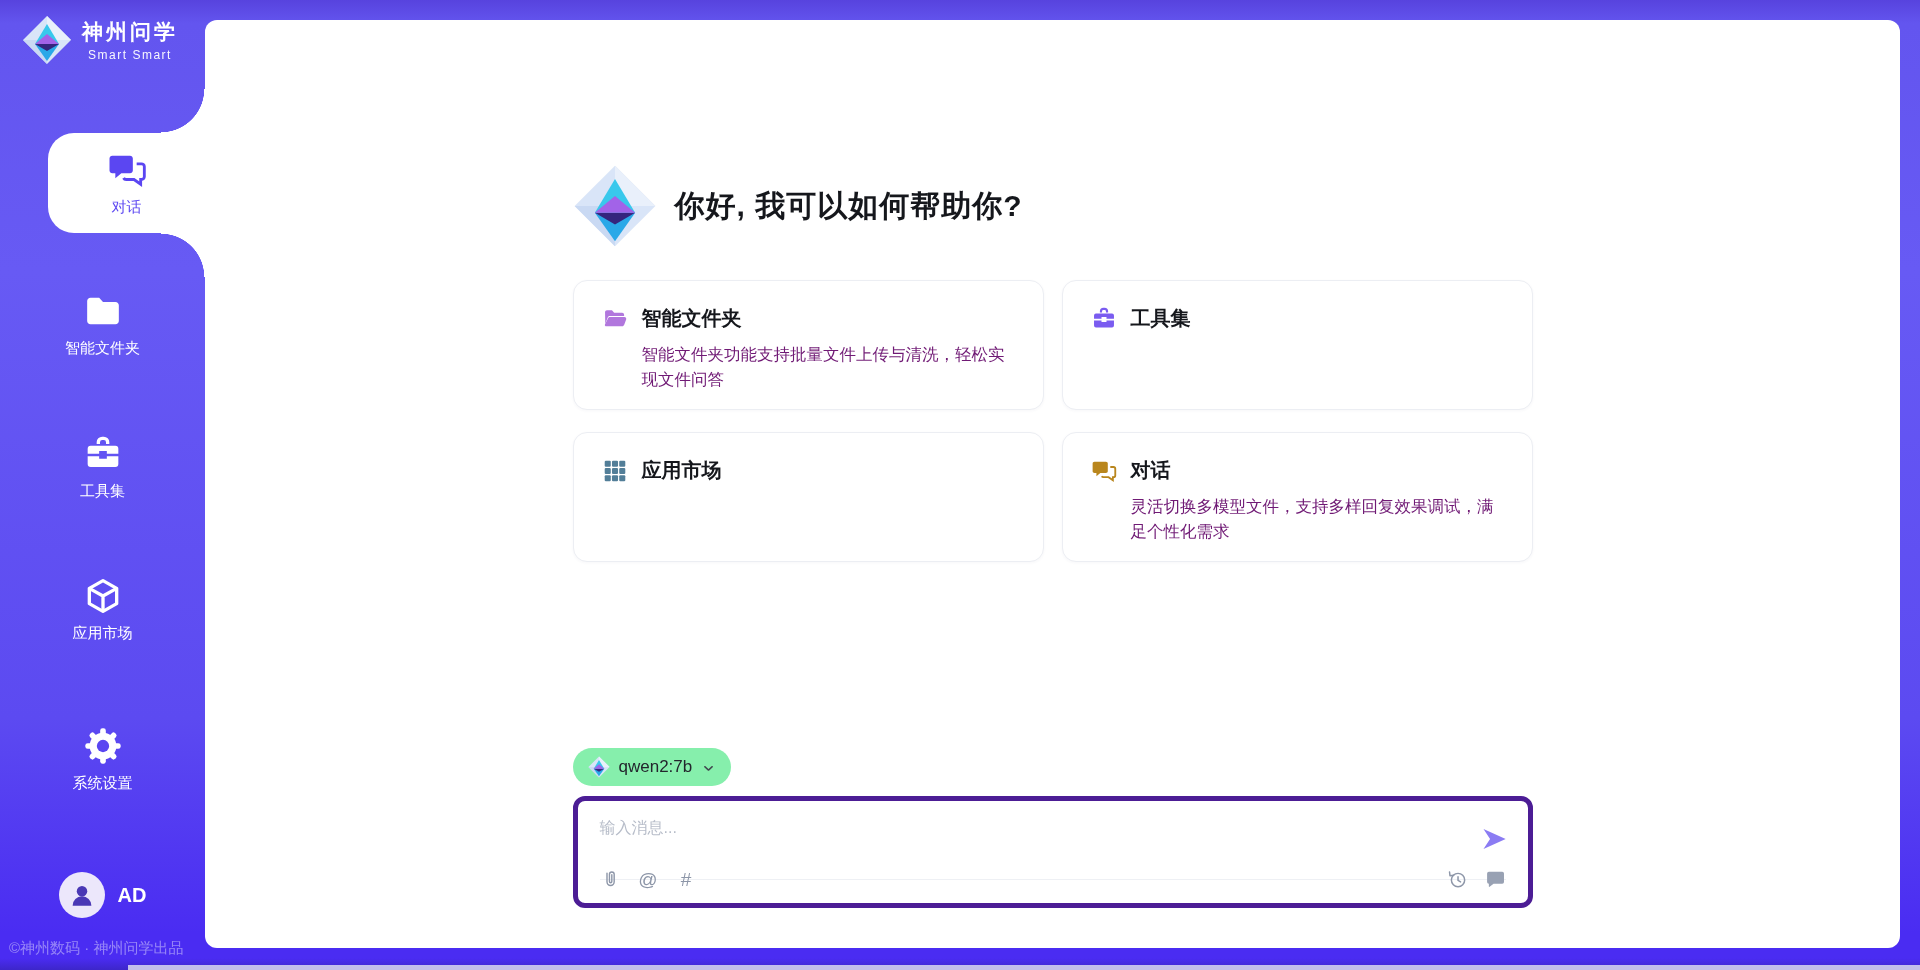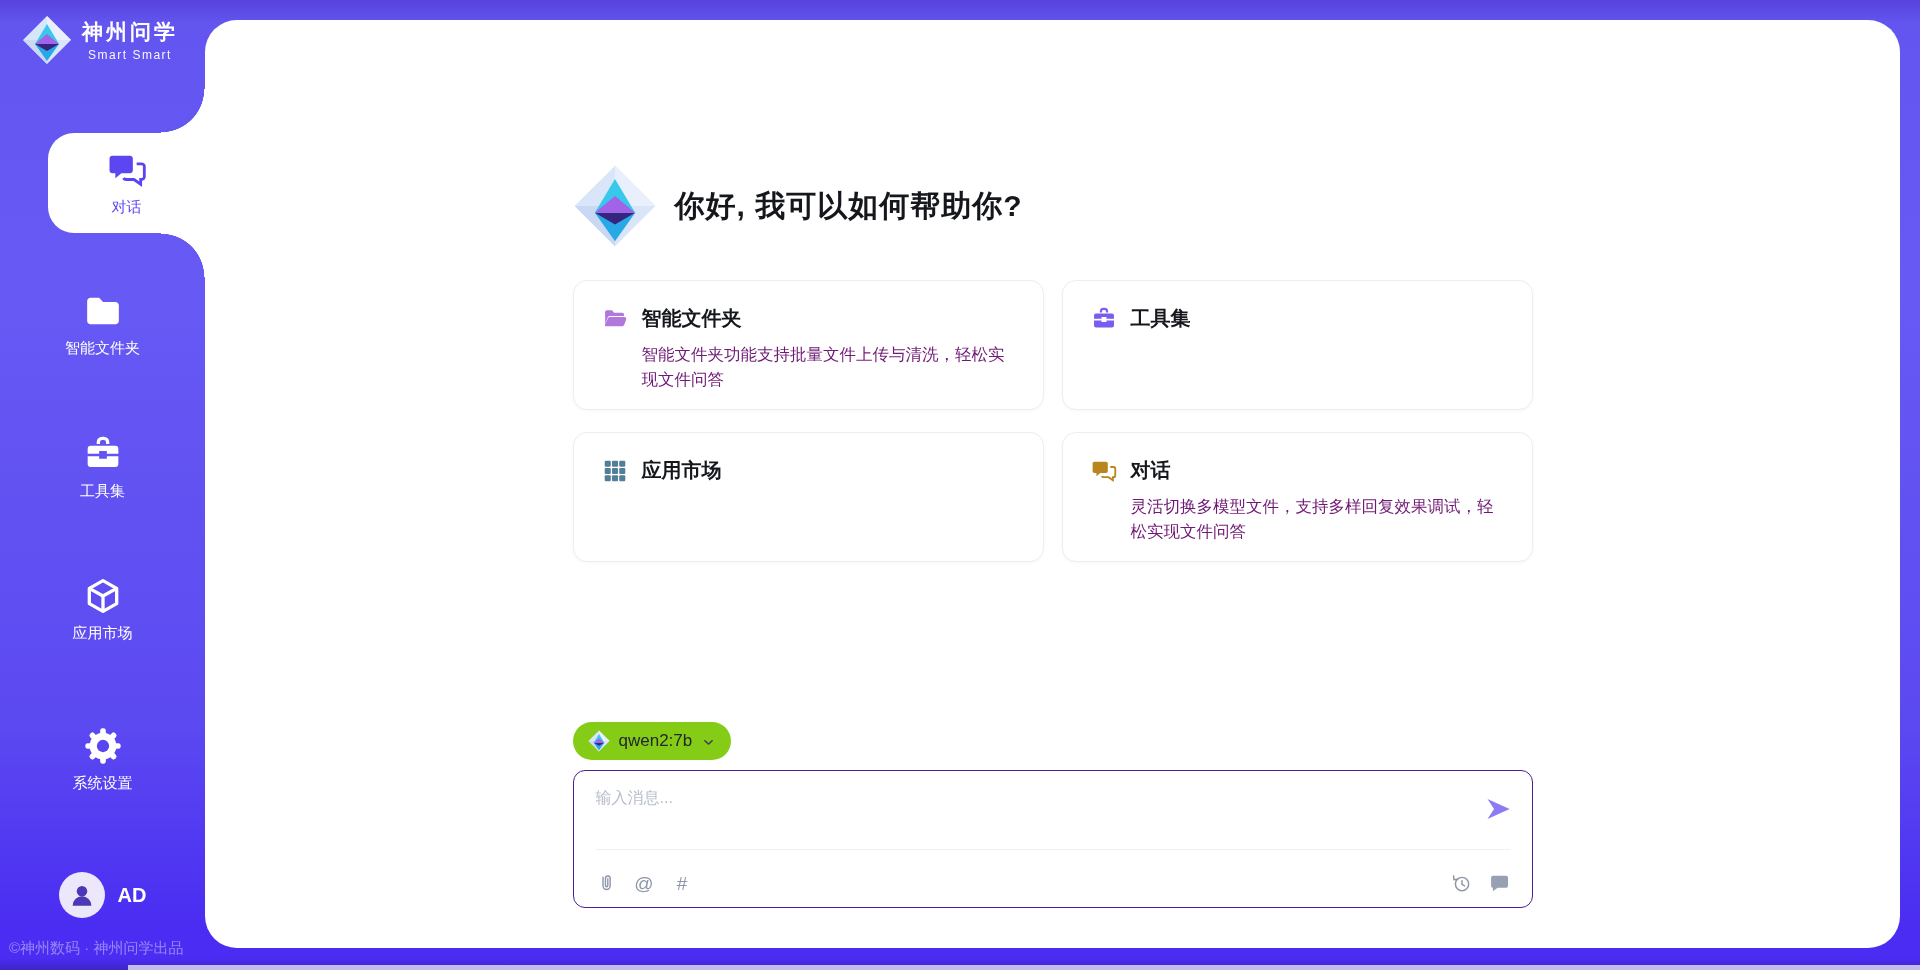--- a/index.html
+++ b/index.html
@@ -6,21 +6,21 @@
   html,body { width:1920px; height:970px; overflow:hidden; }
   body {
     font-family:"Liberation Sans","DejaVu Sans",sans-serif;
     background:linear-gradient(180deg,#5743de 0%,#6355ef 2.4%,#675af4 28%,#5c4af1 74%,#4a2cf2 96.2%,#4a2cf2 98.8%,#3d26c9 100%);
     position:relative;
   }
 
   
   .main-panel {
     position:absolute; left:205px; top:20px; right:20px; bottom:22px;
-    background:#ffffff; border-radius:32px;
+    background:#ffffff; border-radius:12px;
   }
   .content {
     width:960px; height:100%; margin:0 auto;
     display:flex; flex-direction:column;
     padding-top:140px; padding-bottom:40px;
   }
   .greeting { display:flex; align-items:center; gap:18px; margin-bottom:28px; }
   .greeting .logo-diamond { width:84px; height:92px; flex:0 0 auto; }
   .greeting h1 { font-size:30px; font-weight:700; color:#15171c; letter-spacing:1px; }
 
@@ -32,30 +32,30 @@
   }
   .card-head { display:flex; align-items:center; gap:14px; }
   .card-head svg { width:26px; height:26px; flex:0 0 auto; }
   .card-title { font-size:20px; font-weight:700; color:#15171c; }
   .card-desc { margin-top:10px; margin-left:40px; font-size:16.5px; color:#701a75; line-height:1.5; }
 
   .spacer { flex:1; }
 
   .model-pill {
     align-self:flex-start; display:flex; align-items:center; gap:9px;
-    background:#84cc16; border-radius:19px; height:38px; padding:0 15px;
+    background:#86efac; border-radius:19px; height:38px; padding:0 15px;
     margin-bottom:10px; cursor:pointer;
   }
   .model-pill .logo-diamond { width:22px; height:24px; }
   .model-name { font-size:17px; color:#23262d; }
   .model-pill .chevron { width:15px; height:15px; color:#41464e; margin-top:2px; }
 
   .composer {
-    position:relative; border:1px solid #4c1d95; border-radius:12px;
-    height:138px; background:#fff;
+    position:relative; border:5px solid #4c1d95; border-radius:12px;
+    height:112px; background:#fff;
   }
   .composer textarea {
     position:absolute; left:0; top:0; width:calc(100% - 90px); height:72px;
     border:none; outline:none; resize:none; background:transparent;
     padding:17px 0 0 22px; font-size:16px; color:#333;
     font-family:"Liberation Sans","DejaVu Sans",sans-serif;
   }
   .composer textarea::placeholder { color:#b7bdc9; }
   .send-btn { position:absolute; right:20px; top:24px; width:28px; height:28px; cursor:pointer; border:none; background:none; }
   .send-btn svg { width:28px; height:28px; }
@@ -287,21 +287,21 @@
         </div>
       </div>
 
       <div class="card">
         <div class="card-head">
           <svg viewBox="0 0 24 24" style="color: rgb(185, 134, 29);">
               <use href="#ic-chat"></use>
             </svg>
           <div class="card-title">对话</div>
         </div>
-        <div class="card-desc">灵活切换多模型文件，支持多样回复效果调试，轻松实现文件问答</div>
+        <div class="card-desc">灵活切换多模型文件，支持多样回复效果调试，满足个性化需求</div>
       </div>
 
     </div>
 
     <div class="spacer"></div>
 
     <div class="model-pill">
       <svg class="logo-diamond" viewBox="0 0 100 100">
           <use href="#logo-gem"></use>
         </svg>

